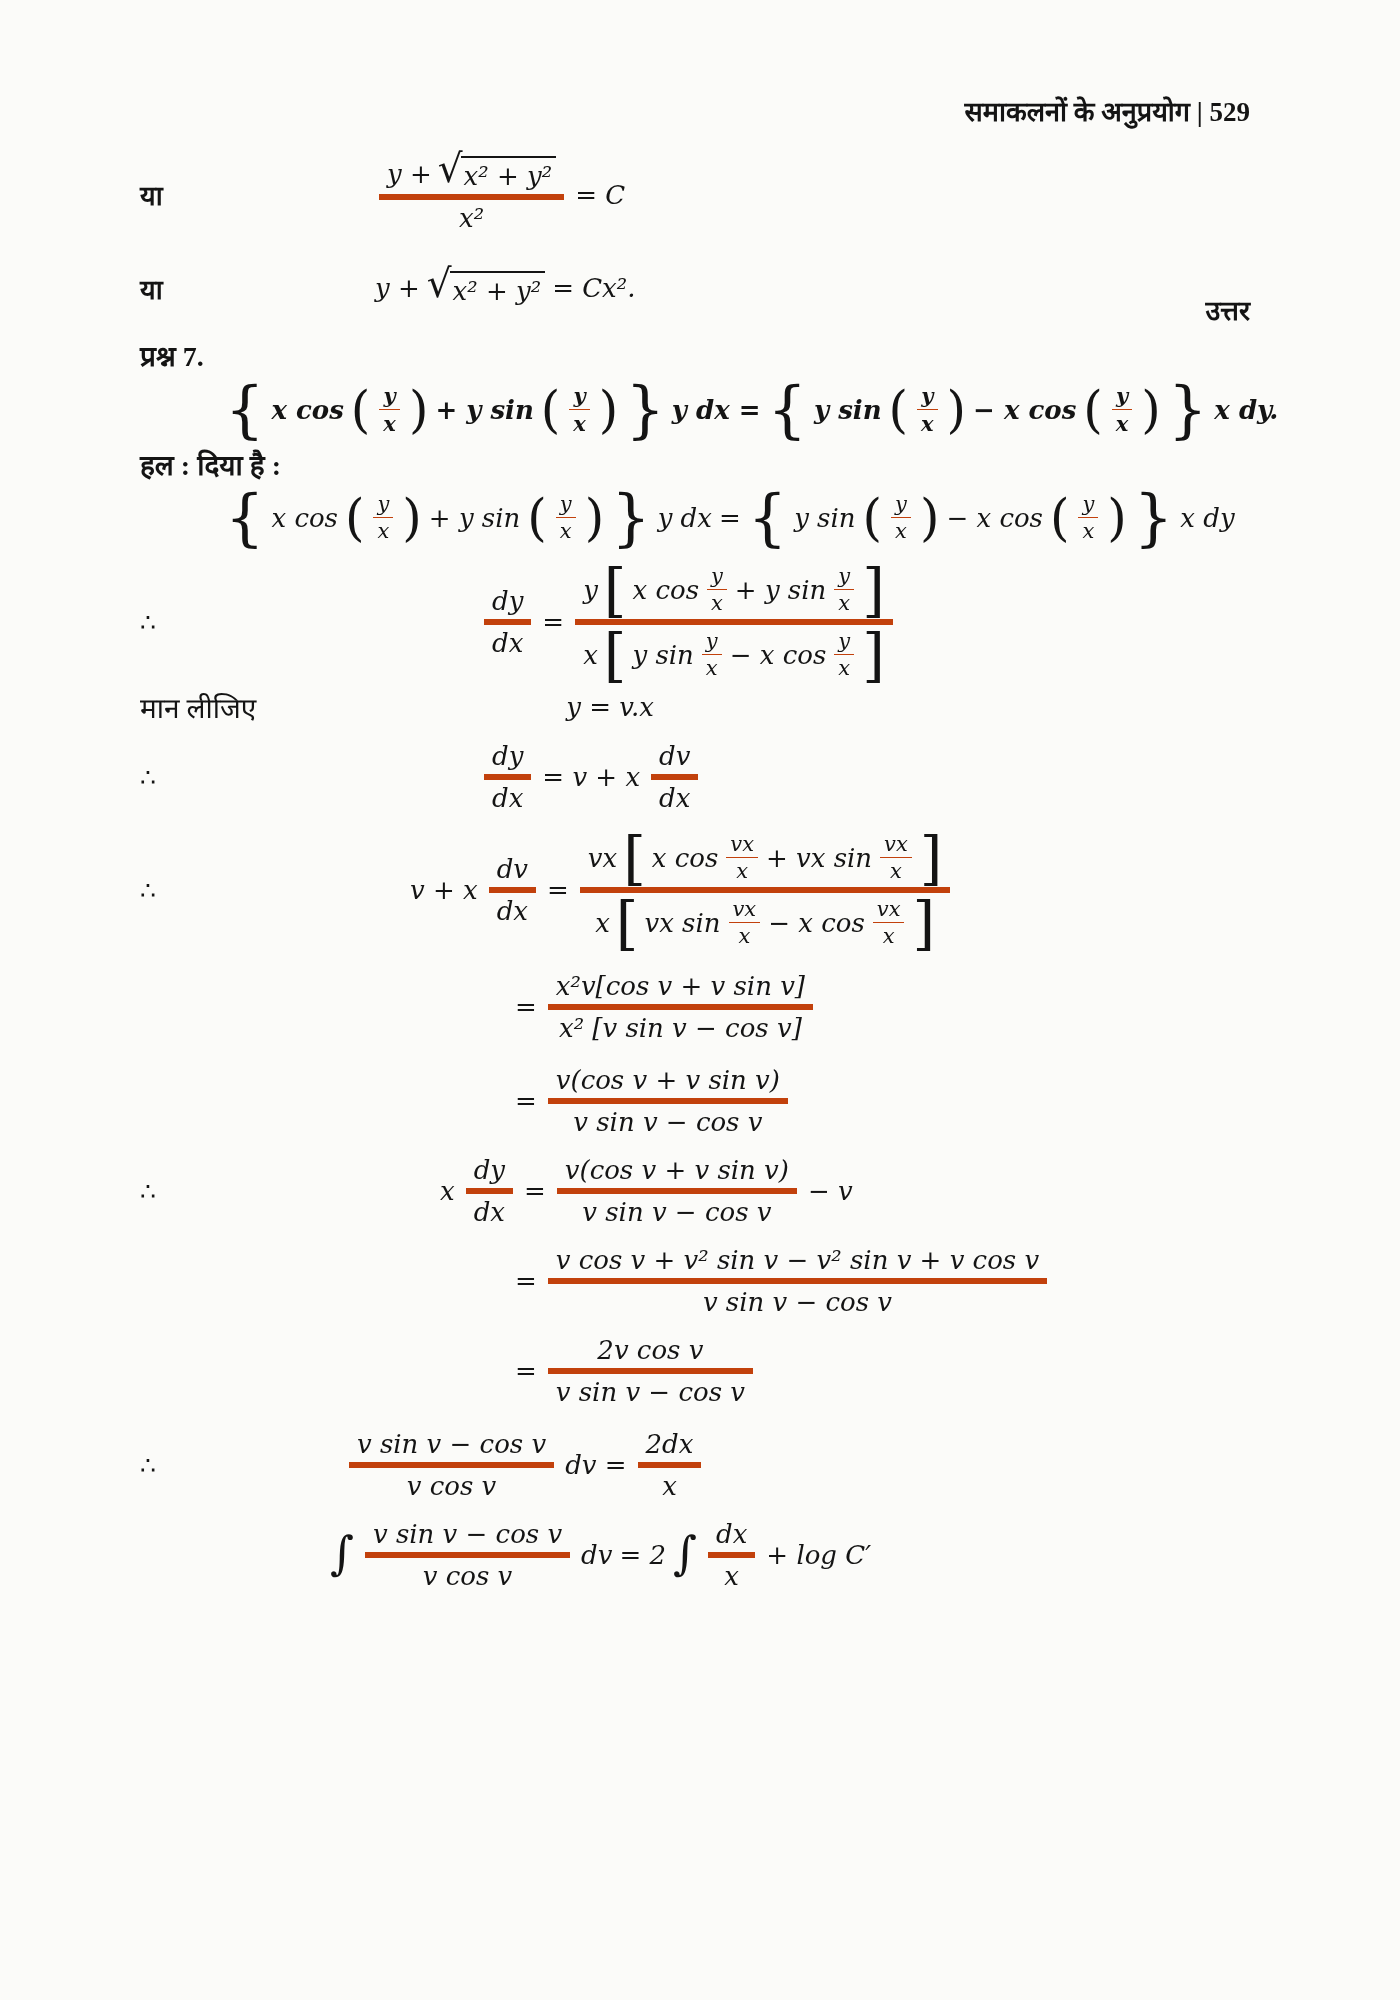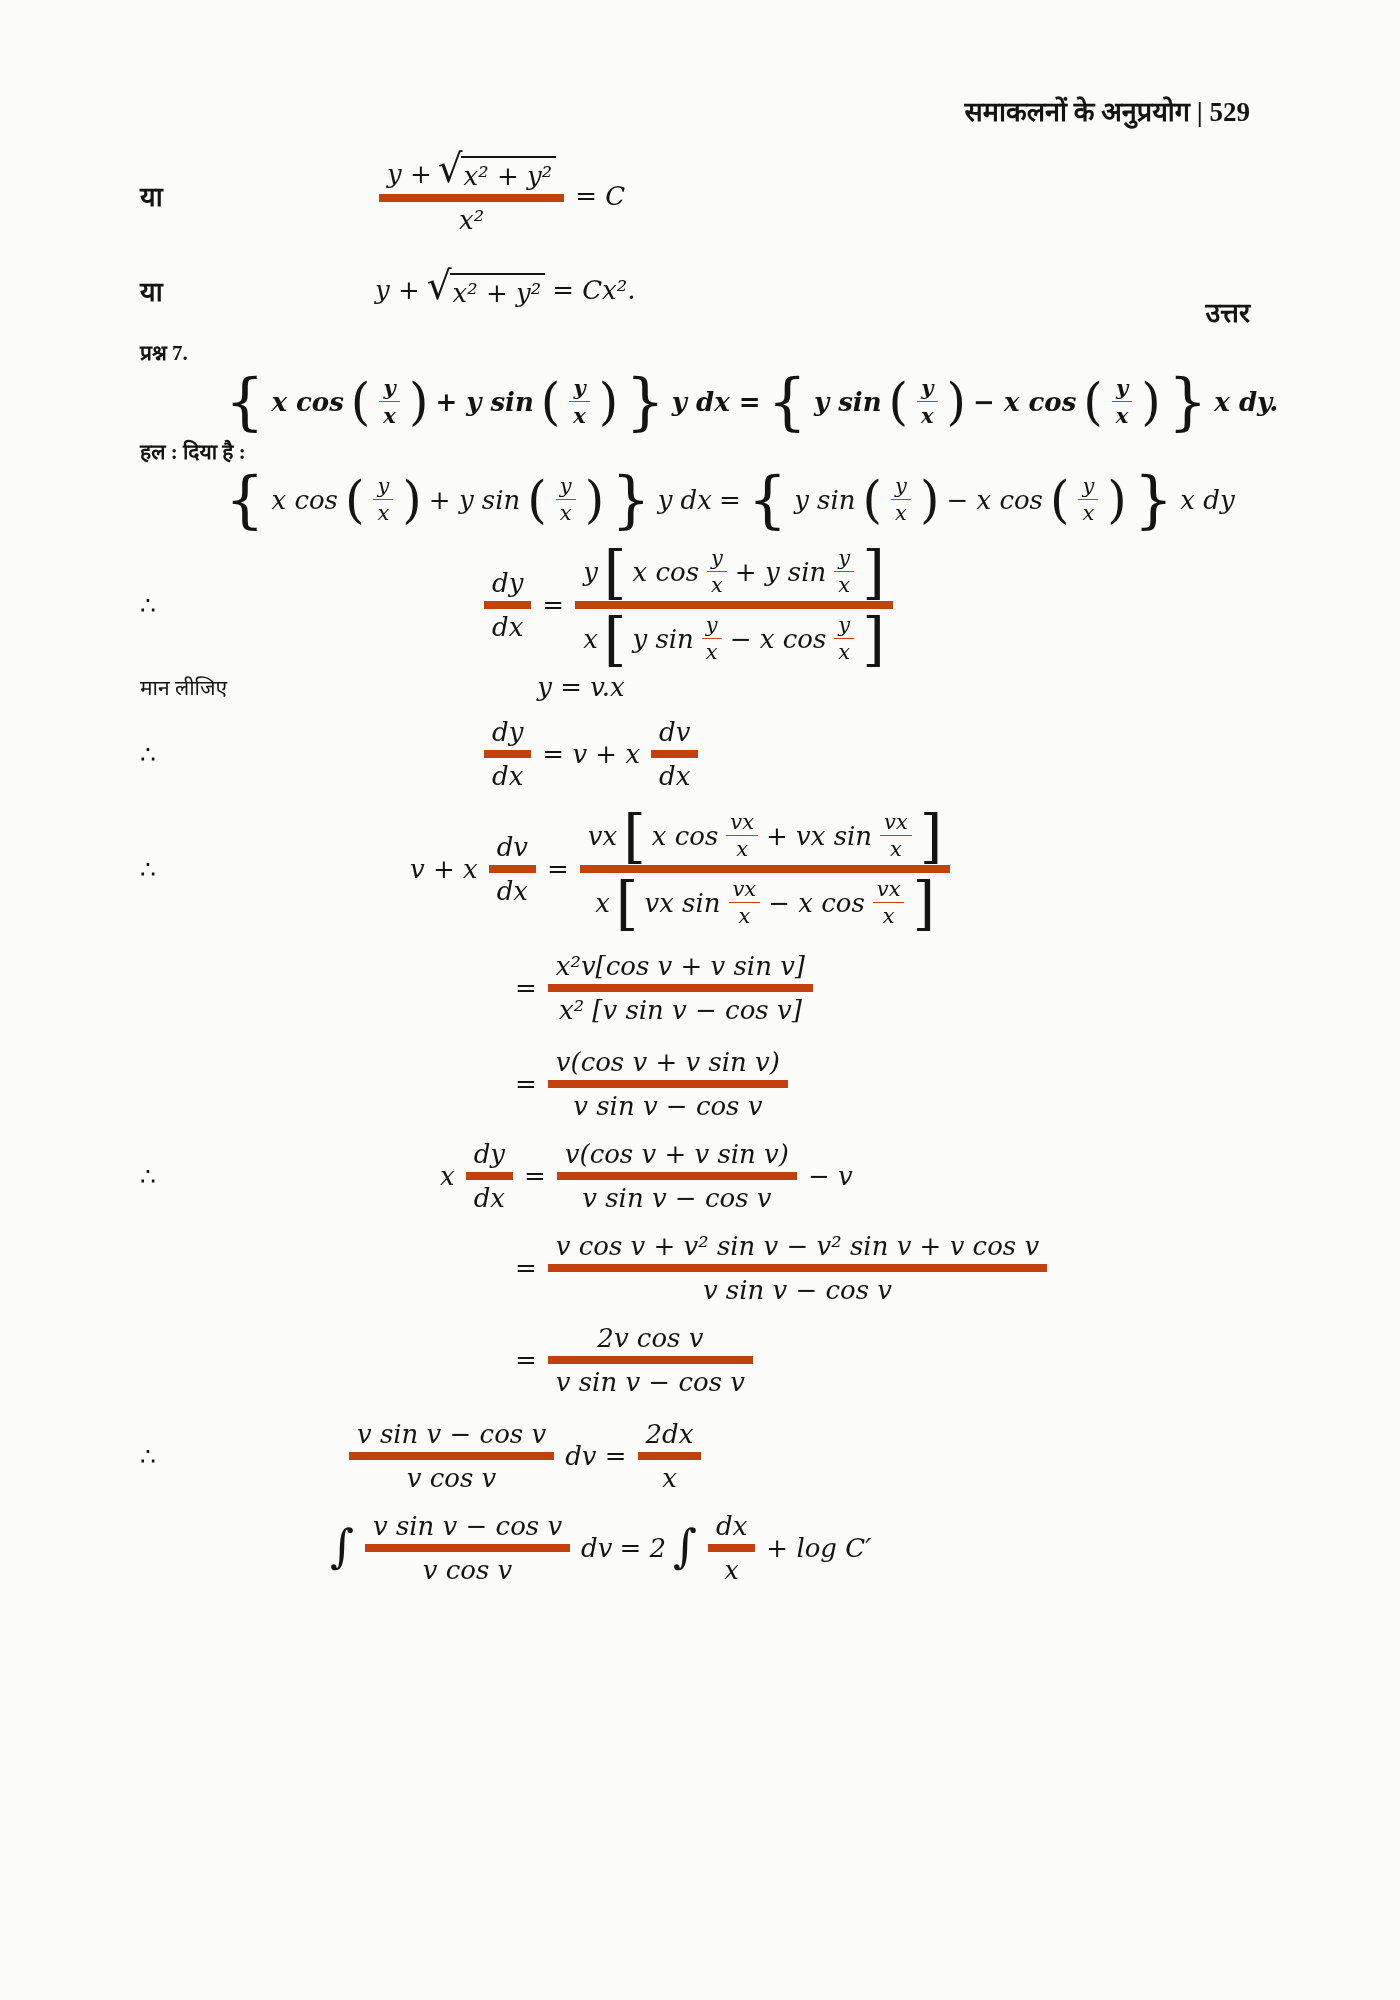--- a/index.html
+++ b/index.html
@@ -6,42 +6,42 @@
   html,body { width:1400px; height:2000px; }
   body {
     background:#fbfbf9;
     color:#141414;
     font-family:"Liberation Serif","DejaVu Serif",serif;
     overflow:hidden;
   }
   .page { width:1400px; height:1472px; padding:92px 150px 0 140px; }
 
   
-  .hindi  { font-family:"Liberation Serif","DejaVu Serif",serif; font-size:21px; }
+  .hindi  { font-family:"Liberation Serif","DejaVu Serif",serif; font-size:28px; }
   .bold   { font-weight:700; }
   .math   { font-style:italic; font-family:"DejaVu Serif",serif; font-size:26px; }
   .math.bold { font-weight:700; }
 
   .header-line { text-align:right; font-size:27px; font-weight:700; }
 
   
   .row { display:flex; align-items:center; }
   .lab { width:95px; flex:none; font-weight:700; font-size:27px; font-style:normal; }
   .lab.tf { font-weight:400; font-size:25px; font-family:"DejaVu Serif",serif; }
   .endlab { margin-left:auto; font-weight:700; font-size:27px;margin-top:43px; }
 
   .eqline { display:inline-flex; align-items:center; gap:7px; white-space:pre; }
 
   
   .frac { display:inline-flex; flex-direction:column; align-items:stretch; vertical-align:middle; margin:0 4px; }
   .frac .num, .frac .den {
     display:flex; align-items:center; justify-content:center; gap:6px;
     padding:3px 8px; white-space:pre; text-align:center;
   }
-  .frac .den { border-top:8px solid #c2410c; }
+  .frac .den { border-top:6px solid #c2410c; }
   .frac.small { font-size:21px; margin:0 2px; }
   .frac.small .num, .frac.small .den { padding:1px 4px; }
   .frac.small .den { border-top-width:1.5px; }
 
   
   .sqrt { display:inline-flex; align-items:flex-start; }
   .sqrt .sign { font-style:normal; font-size:1.5em; line-height:.72; transform:translateY(-1px); margin-right:-2px; }
   .sqrt .rad  { border-top:2px solid #141414; padding:3px 4px 0 3px; }
 
   .sym { font-style:normal; line-height:0; display:inline-block; font-weight:400; }

